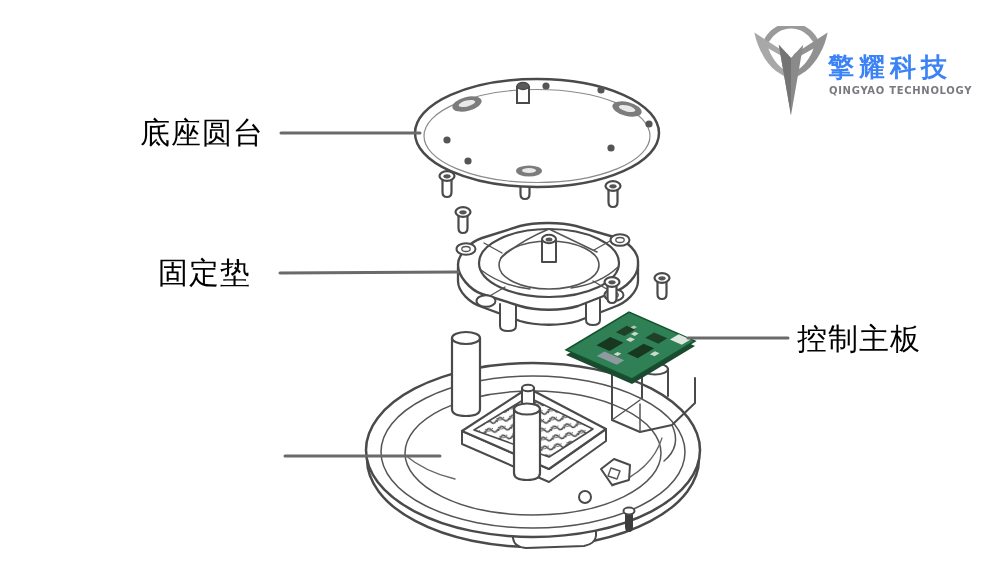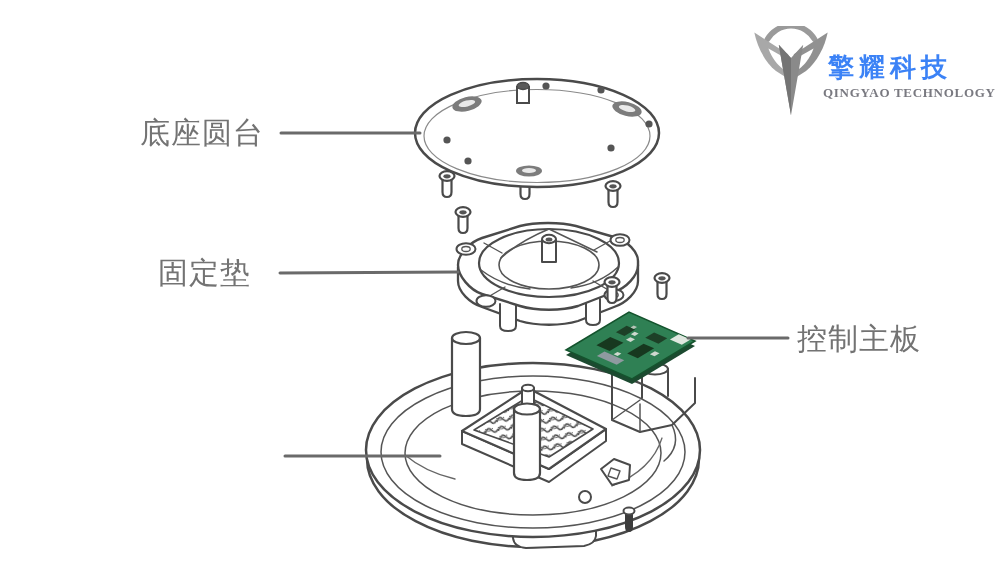--- a/index.html
+++ b/index.html
@@ -3,31 +3,31 @@
 <meta charset="utf-8">
 <style>
   html,body{margin:0;padding:0;}
   body{background:#e8e8e8;font-family:"DejaVu Sans","Liberation Sans",sans-serif;}
   .stage{
     position:relative;width:1000px;height:563px;background:#ffffff;overflow:hidden;
   }
   .stage svg.art{position:absolute;left:0;top:0;}
   .part-label{
     position:absolute;font-size:30px;line-height:1.1;letter-spacing:1px;
-    color:#737373;white-space:nowrap;
+    color:#000000;white-space:nowrap;
   }
   .logo{position:absolute;left:748px;top:24px;width:212px;height:96px;}
   .logo-mark{position:absolute;left:0;top:2px;width:86px;height:94px;}
   .logo-zh{
     position:absolute;left:80px;top:26px;font-size:26px;font-weight:bold;
     letter-spacing:5px;color:#3b82f6;white-space:nowrap;
   }
   .logo-en{
-    position:absolute;left:75px;top:61px;font-size:13px;font-weight:bold;
-    letter-spacing:0.7px;color:#797980;white-space:nowrap;font-family:Liberation Serif, serif;
+    position:absolute;left:81px;top:61px;font-size:10px;font-weight:bold;
+    letter-spacing:0.7px;color:#797980;white-space:nowrap;
   }
 </style>
 </head>
 <body>
 
 <div class="stage">
 
   <svg class="art" width="1000" height="563" viewBox="0 0 1000 563">
     <defs>
       <g id="screw">

